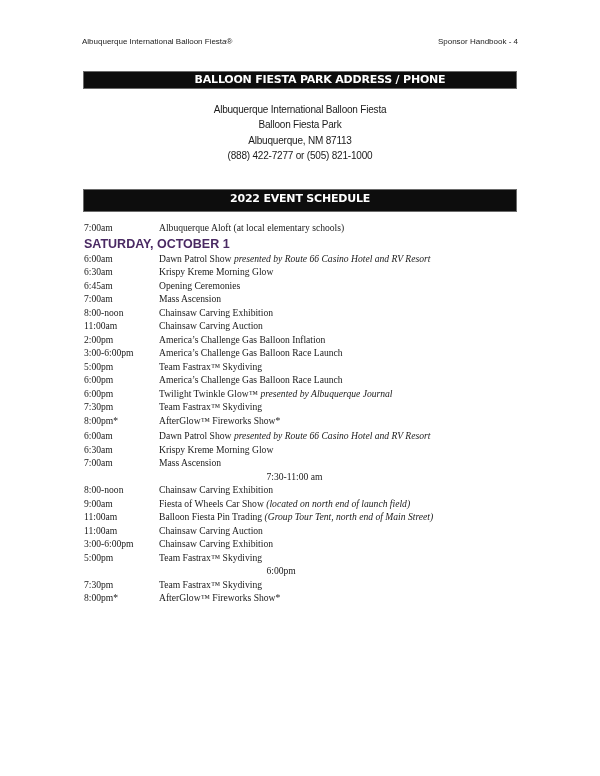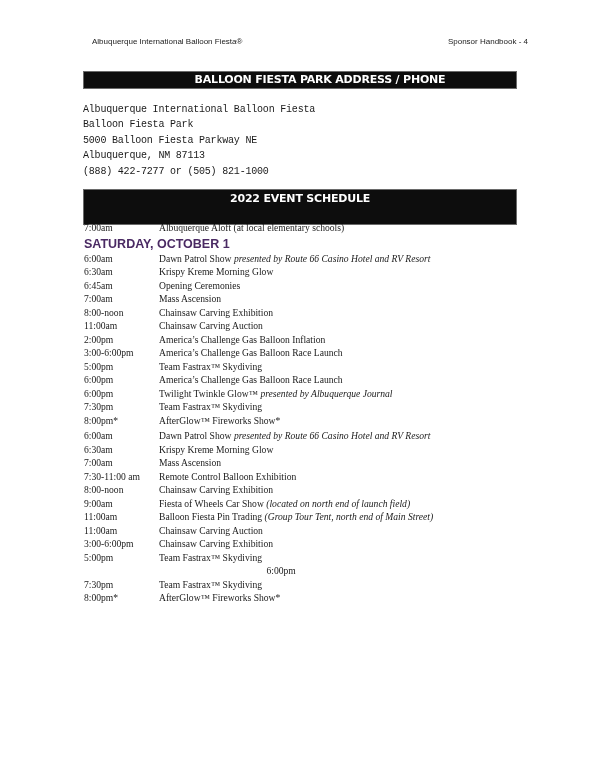--- a/index.html
+++ b/index.html
@@ -10,21 +10,21 @@
     body {
       width: 600px;
       height: 776px;
       position: relative;
       overflow: hidden;
       color: #1a1a1a;
     }
     .page-header {
       position: absolute;
       top: 37px;
-      left: 92px;
+      left: 82px;
       width: 436px;
       height: 12px;
       font-family: "Liberation Sans", sans-serif;
       font-size: 8px;
       color: #222;
     }
     .page-header .left { position: absolute; left: 0; top: 0; }
     .page-header .right { position: absolute; right: 0; top: 0; margin-left: 48px; }
 
     .bar {
@@ -34,29 +34,29 @@
       background: #0d0d0d;
       color: #ffffff;
       font-family: "DejaVu Sans", sans-serif;
       font-weight: bold;
       text-align: center;
       border: 1px solid #6a6a6a;
       box-sizing: border-box;
       letter-spacing: -0.2px;
     }
     .bar-address { top: 71px; height: 18px; font-size: 11px; line-height: 16px; padding-left: 40px; }
-    .bar-schedule { top: 189px; height: 36px; font-size: 11px; line-height: 18px; }
+    .bar-schedule { top: 189px; height: 23px; font-size: 11px; line-height: 18px; }
 
     .address-block {
       position: absolute;
       top: 102px;
       left: 83px;
       width: 434px;
-      text-align: left;
-      font-family: Liberation Mono, monospace;
+      text-align: center;
+      font-family: Liberation Sans, sans-serif;
       font-size: 10px;
       line-height: 15.4px;
       color: #1a1a1a;
       letter-spacing: -0.2px;
     }
     .address-block div { white-space: nowrap; }
 
     .schedule {
       position: absolute;
       top: 221px;
@@ -92,21 +92,20 @@
 <div class="page-header">
   <span class="left">Albuquerque International Balloon Fiesta®</span>
   <span class="right">Sponsor Handbook - 4</span>
 </div>
 
 <div class="bar bar-address">BALLOON FIESTA PARK ADDRESS / PHONE</div>
 
 <div class="address-block">
   <div>Albuquerque International Balloon Fiesta</div>
   <div>Balloon Fiesta Park</div>
-  <div>5000 Balloon Fiesta Parkway NE</div>
   <div>Albuquerque, NM  87113</div>
   <div>(888) 422-7277 or (505) 821-1000</div>
 </div>
 
 <div class="bar bar-schedule">2022 EVENT SCHEDULE</div>
 
 <div class="schedule" id="schedule">
     <div class="day-block">
       <div class="row">
         <span class="time">7:00am</span>
@@ -176,21 +175,20 @@
       <div class="row">
         <span class="time">6:30am</span>
         <span class="event"><span style="white-space: pre;">Krispy Kreme Morning Glow</span></span>
       </div>
       <div class="row">
         <span class="time">7:00am</span>
         <span class="event"><span style="white-space: pre;">Mass Ascension</span></span>
       </div>
       <div class="row">
         <span class="time">7:30-11:00 am</span>
-        <span class="event"><span style="white-space: pre;">Remote Control Balloon Exhibition</span></span>
       </div>
       <div class="row">
         <span class="time">8:00-noon</span>
         <span class="event"><span style="white-space: pre;">Chainsaw Carving Exhibition</span></span>
       </div>
       <div class="row">
         <span class="time">9:00am</span>
         <span class="event"><span style="white-space: pre;">Fiesta of Wheels Car Show </span><em>(located on north end of launch field)</em></span>
       </div>
       <div class="row">

